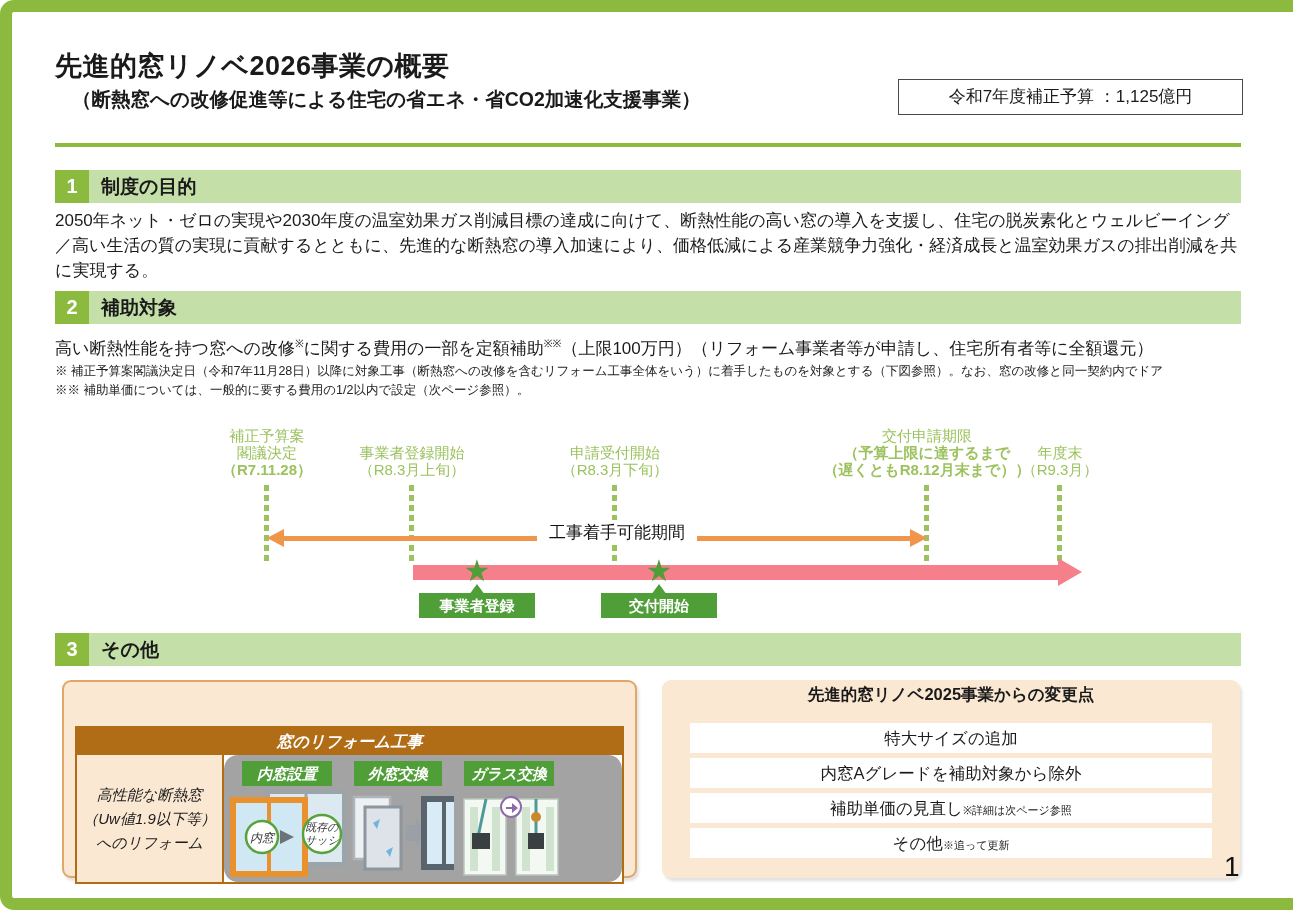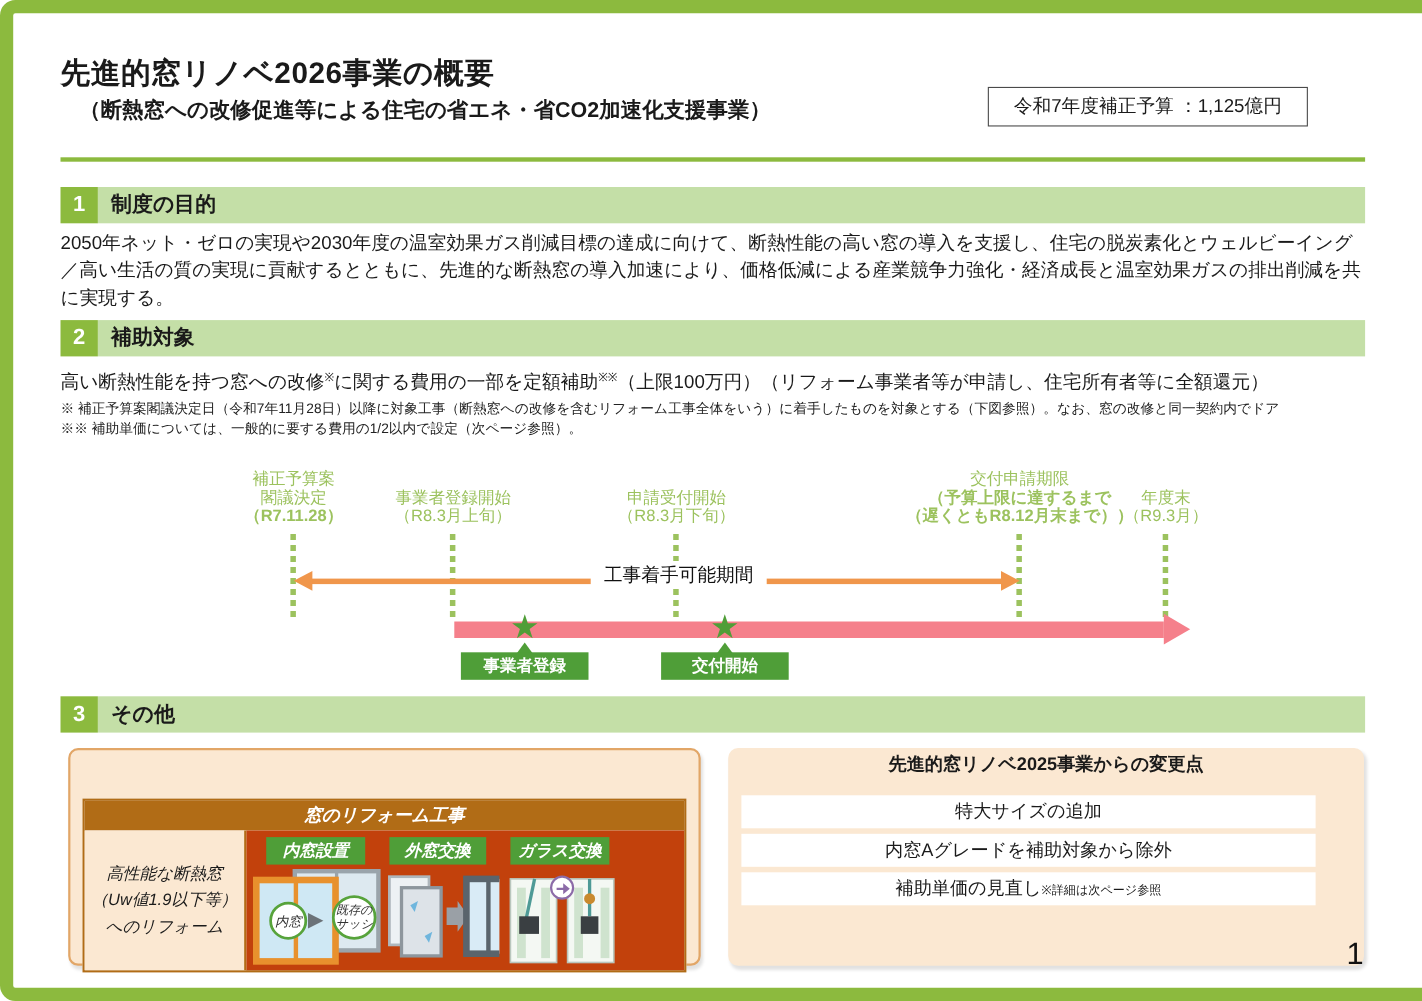--- a/index.html
+++ b/index.html
@@ -8,21 +8,21 @@
     font-family:"Liberation Sans",sans-serif; color:#1a1a1a; overflow:hidden;
     margin:0 auto;
     padding-left:32px;
   }
   .frame{position:absolute; inset:0; border:12px solid #8CBA3E; border-radius:14px; pointer-events:none; z-index:60;}
   .abs{position:absolute;}
 
   
   .title{left:55px; top:48px; font-size:27px; font-weight:bold; letter-spacing:.5px;}
   .subtitle{left:72px; top:86px; font-size:19.5px; font-weight:bold;}
-  .budget-box{left:898px; top:79px; width:291px; height:36px; border:1.5px solid #4a4a4a;
+  .budget-box{left:898px; top:79px; width:345px; height:36px; border:1.5px solid #4a4a4a;
     font-size:17px; text-align:center; line-height:34px; box-sizing:border-box;}
   .title-rule{left:55px; top:143px; width:1186px; height:4px; background:#8CBA3E;}
 
   
   .sec{left:55px; width:1186px; height:33px; display:flex;}
   .sec-num{width:34px; background:#8CBA3E; color:#fff; font-weight:bold; font-size:20px;
     text-align:center; line-height:33px;}
   .sec-bar{flex:1; background:#C4DFA7; font-weight:bold; font-size:19px; line-height:33px;
     padding-left:12px;}
 
@@ -33,21 +33,21 @@
 
   
   .timeline{left:55px; top:426px; width:1186px; height:200px;}
   .ms{position:absolute; top:0; height:52px; display:flex; flex-direction:column;
     justify-content:flex-end; align-items:center; transform:translateX(-50%);
     width:max-content; text-align:center; color:#9CC25E; font-size:15px; line-height:17px;
     white-space:pre-line;}
   .ms .bold{font-weight:bold;}
   .dot-line{position:absolute; top:59px; height:77px; width:5px;
     background:repeating-linear-gradient(180deg,#9CC25E 0 6px,transparent 6px 10px);}
-  .period-arrow{position:absolute; left:212px; top:90px; width:660px; height:24px;}
+  .period-arrow{position:absolute; left:212px; top:100px; width:660px; height:24px;}
   .ah-line{position:absolute; left:8px; right:8px; top:10px; height:5px; background:#F0964B;}
   .ah{position:absolute; top:3px; width:0; height:0; border-top:9px solid transparent; border-bottom:9px solid transparent;}
   .ah-left{left:0; border-right:17px solid #F0964B;}
   .ah-right{right:0; border-left:17px solid #F0964B;}
   .period-label{position:absolute; left:350px; top:-6px; transform:translateX(-50%);
     background:#fff; padding:1px 12px; font-size:17px; white-space:nowrap; color:#111;}
   .pink-bar{position:absolute; left:358px; top:139px; width:645px; height:15px; background:#F5808B;}
   .pink-head{position:absolute; left:1003px; top:132px; width:0; height:0;
     border-top:14px solid transparent; border-bottom:14px solid transparent;
     border-left:24px solid #F5808B;}
@@ -65,27 +65,27 @@
   .work-box{left:62px; top:680px; width:575px; height:198px; border:2px solid #E2A667; box-sizing:border-box;}
   .box-title{position:absolute; left:0; right:0; top:4px; text-align:center; font-weight:bold; font-size:16.5px;}
   .work-table{position:absolute; left:11px; top:44px; width:549px; height:158px;
     border:2px solid #B16C16; box-sizing:border-box; background:#fff;font-style:italic;}
   .work-table-header{height:27px; background:#B16C16; color:#fff; font-weight:bold; font-size:16px;
     text-align:center; line-height:27px;}
   .work-table-body{display:flex; height:127px;}
   .work-left{width:145px; background:#FBE8D2; border-right:2px solid #B16C16;
     display:flex; align-items:center; justify-content:center; text-align:center;
     font-size:15px; line-height:24px; white-space:pre-line;}
-  .work-right{flex:1; position:relative; background:#c2410c;}
+  .work-right{flex:1; position:relative; background:#a3a3a3;border-radius:14px;}
   .chip{position:absolute; top:6px; height:25px; background:#4F9E38; color:#fff; font-weight:bold;
     font-size:15px; text-align:center; line-height:25px;}
   .illus{position:absolute;}
 
   .chg-box{left:662px; top:680px; width:578px; height:198px;}
-  .chg-row{position:absolute; left:12px; width:522px; height:30px; background:#fff;
+  .chg-row{position:absolute; left:28px; width:522px; height:30px; background:#fff;
     text-align:center; line-height:30px;}
   .chg-main{font-size:16.5px;}
   .chg-note{font-size:11px;}
 
   .page-num{left:1224px; top:851px; font-size:28px; color:#111;}
 </style>
 </head>
 <body>
 
 <div class="page">
@@ -236,18 +236,21 @@
     <div class="box-title">先進的窓リノベ2025事業からの変更点</div>
     <div class="chg-row" style="top:43px">
       <span class="chg-main">特大サイズの追加</span><span class="chg-note"></span>
     </div>
     <div class="chg-row" style="top:113px">
       <span class="chg-main">補助単価の見直し</span><span class="chg-note">※詳細は次ページ参照</span>
     </div>
     <div class="chg-row" style="top:78px">
       <span class="chg-main">内窓Aグレードを補助対象から除外</span><span class="chg-note"></span>
     </div>
+    <div class="chg-row" style="top:148px">
+      <span class="chg-main">その他</span><span class="chg-note">※追って更新</span>
+    </div>
   </div>
 
   <div class="abs page-num">1</div>
 
   <div class="frame"></div>
 </div>
 
 </body></html>

